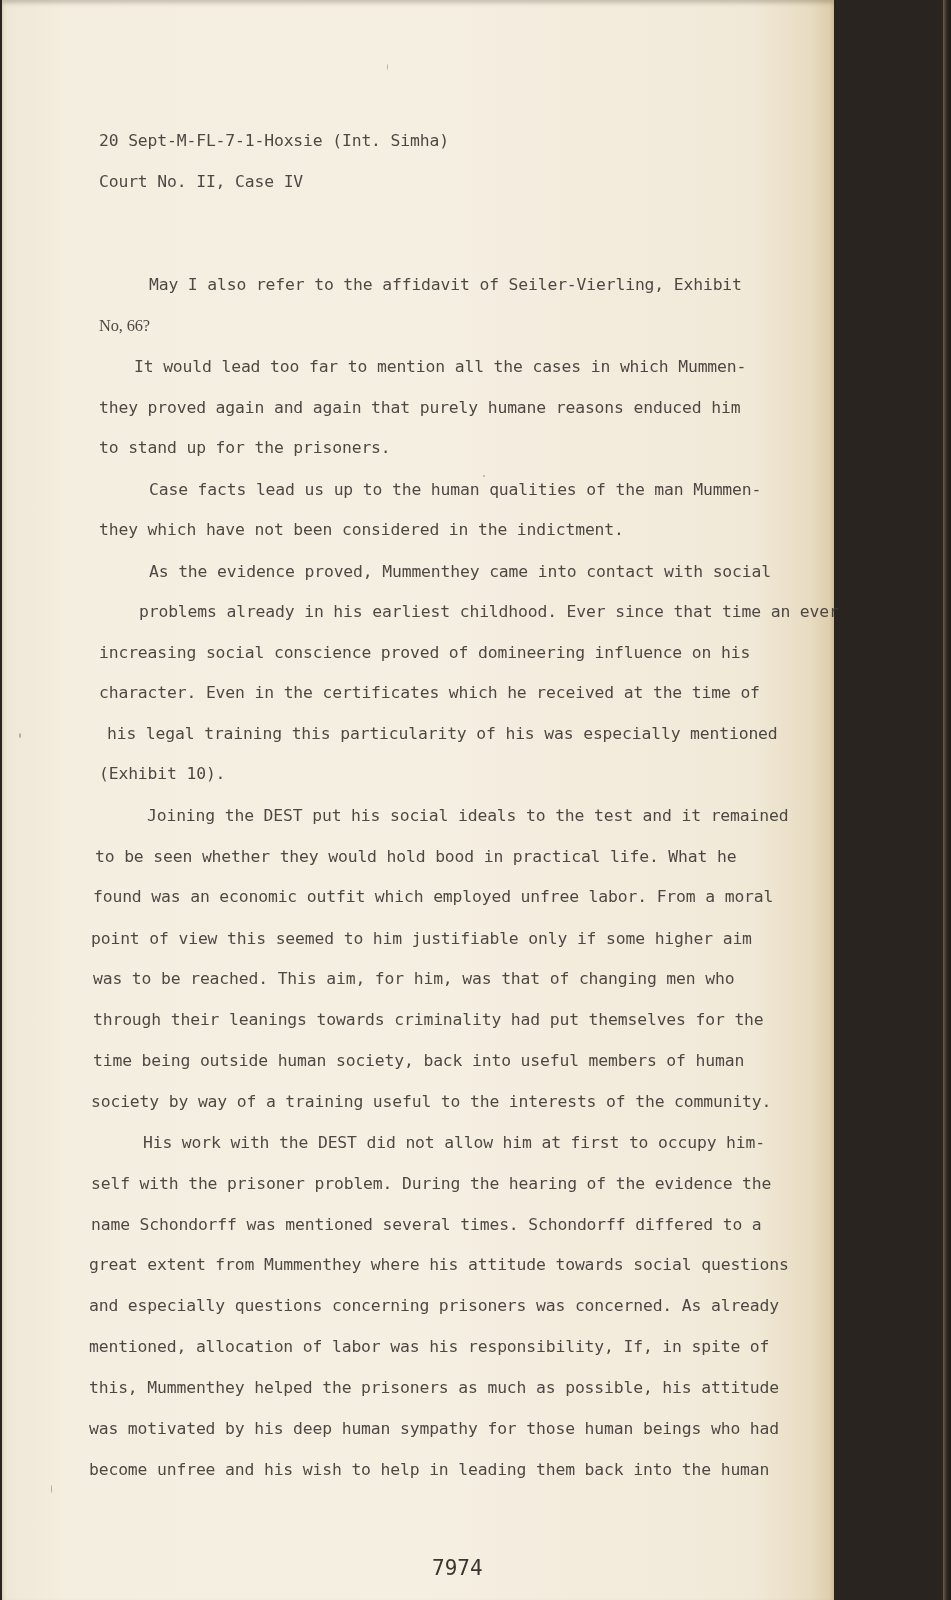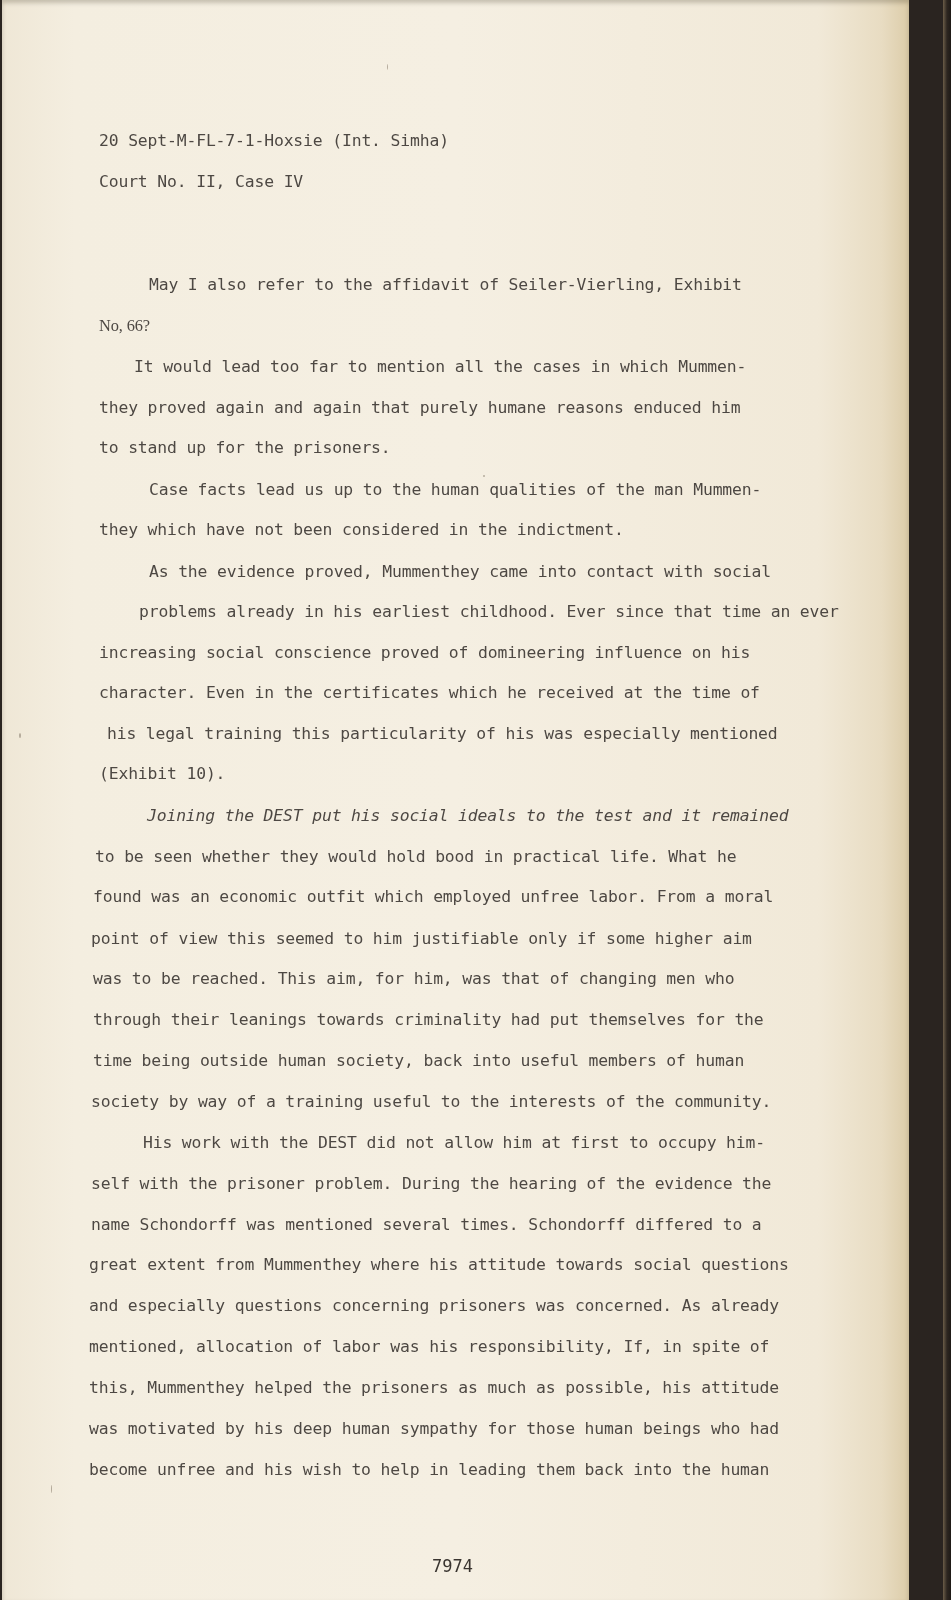--- a/index.html
+++ b/index.html
@@ -10,21 +10,21 @@
     width: 951px;
     height: 1600px;
     position: relative;
     overflow: hidden;
     background: #2a2420;
   }
   .page {
     position: absolute;
     left: 2px;
     top: 0;
-    width: 907px;
+    width: 832px;
     height: 1600px;
     background: linear-gradient(90deg, #efe7d6 0%, #f4eee0 8%, #f5efe2 50%, #f1e9d8 90%, #e8dcc2 97%, #dccca9 100%);
     box-shadow: inset 0 3px 4px rgba(60,50,30,0.25);
   }
   .right-edge {
     position: absolute;
     right: 0;
     top: 0;
     width: 8px;
     height: 1600px;
@@ -44,21 +44,21 @@
     position: absolute;
     white-space: pre;
     line-height: 20px;
     opacity: 0.92;
   }
   .page-number {
     position: absolute;
     left: 430px;
     top: 1556px;
     font-family: "DejaVu Sans Mono", "Liberation Mono", monospace;
-    font-size: 17px;
+    font-size: 21px;
     color: #3a3530;
   }
   .speck {
     position: absolute;
     background: #8a7f70;
     border-radius: 50%;
     opacity: 0.6;
   }
 </style>
 </head>
@@ -79,21 +79,21 @@
     <div class="line" style="left:147px;top:480px;">Case facts lead us up to the human qualities of the man Mummen-</div>
     <div class="line" style="left:97px;top:520px;">they which have not been considered in the indictment.</div>
 
     <div class="line" style="left:147px;top:562px;">As the evidence proved, Mummenthey came into contact with social</div>
     <div class="line" style="left:97px;top:602px;margin-left:40px;">problems already in his earliest childhood. Ever since that time an ever</div>
     <div class="line" style="left:97px;top:643px;">increasing social conscience proved of domineering influence on his</div>
     <div class="line" style="left:97px;top:683px;">character. Even in the certificates which he received at the time of</div>
     <div class="line" style="left:97px;top:724px;margin-left:8px;">his legal training this particularity of his was especially mentioned</div>
     <div class="line" style="left:97px;top:764px;">(Exhibit 10).</div>
 
-    <div class="line" style="left:145px;top:806px;font-style:italic;">Joining the DEST put his social ideals to the test and it remained</div>
+    <div class="line" style="left:145px;top:806px;">Joining the DEST put his social ideals to the test and it remained</div>
     <div class="line" style="left:93px;top:847px;">to be seen whether they would hold bood in practical life. What he</div>
     <div class="line" style="left:91px;top:887px;">found was an economic outfit which employed unfree labor. From a moral</div>
     <div class="line" style="left:89px;top:929px;">point of view this seemed to him justifiable only if some higher aim</div>
     <div class="line" style="left:91px;top:969px;">was to be reached. This aim, for him, was that of changing men who</div>
     <div class="line" style="left:91px;top:1010px;">through their leanings towards criminality had put themselves for the</div>
     <div class="line" style="left:91px;top:1051px;">time being outside human society, back into useful members of human</div>
     <div class="line" style="left:89px;top:1092px;">society by way of a training useful to the interests of the community.</div>
 
     <div class="line" style="left:141px;top:1133px;">His work with the DEST did not allow him at first to occupy him-</div>
     <div class="line" style="left:89px;top:1174px;">self with the prisoner problem. During the hearing of the evidence the</div>

